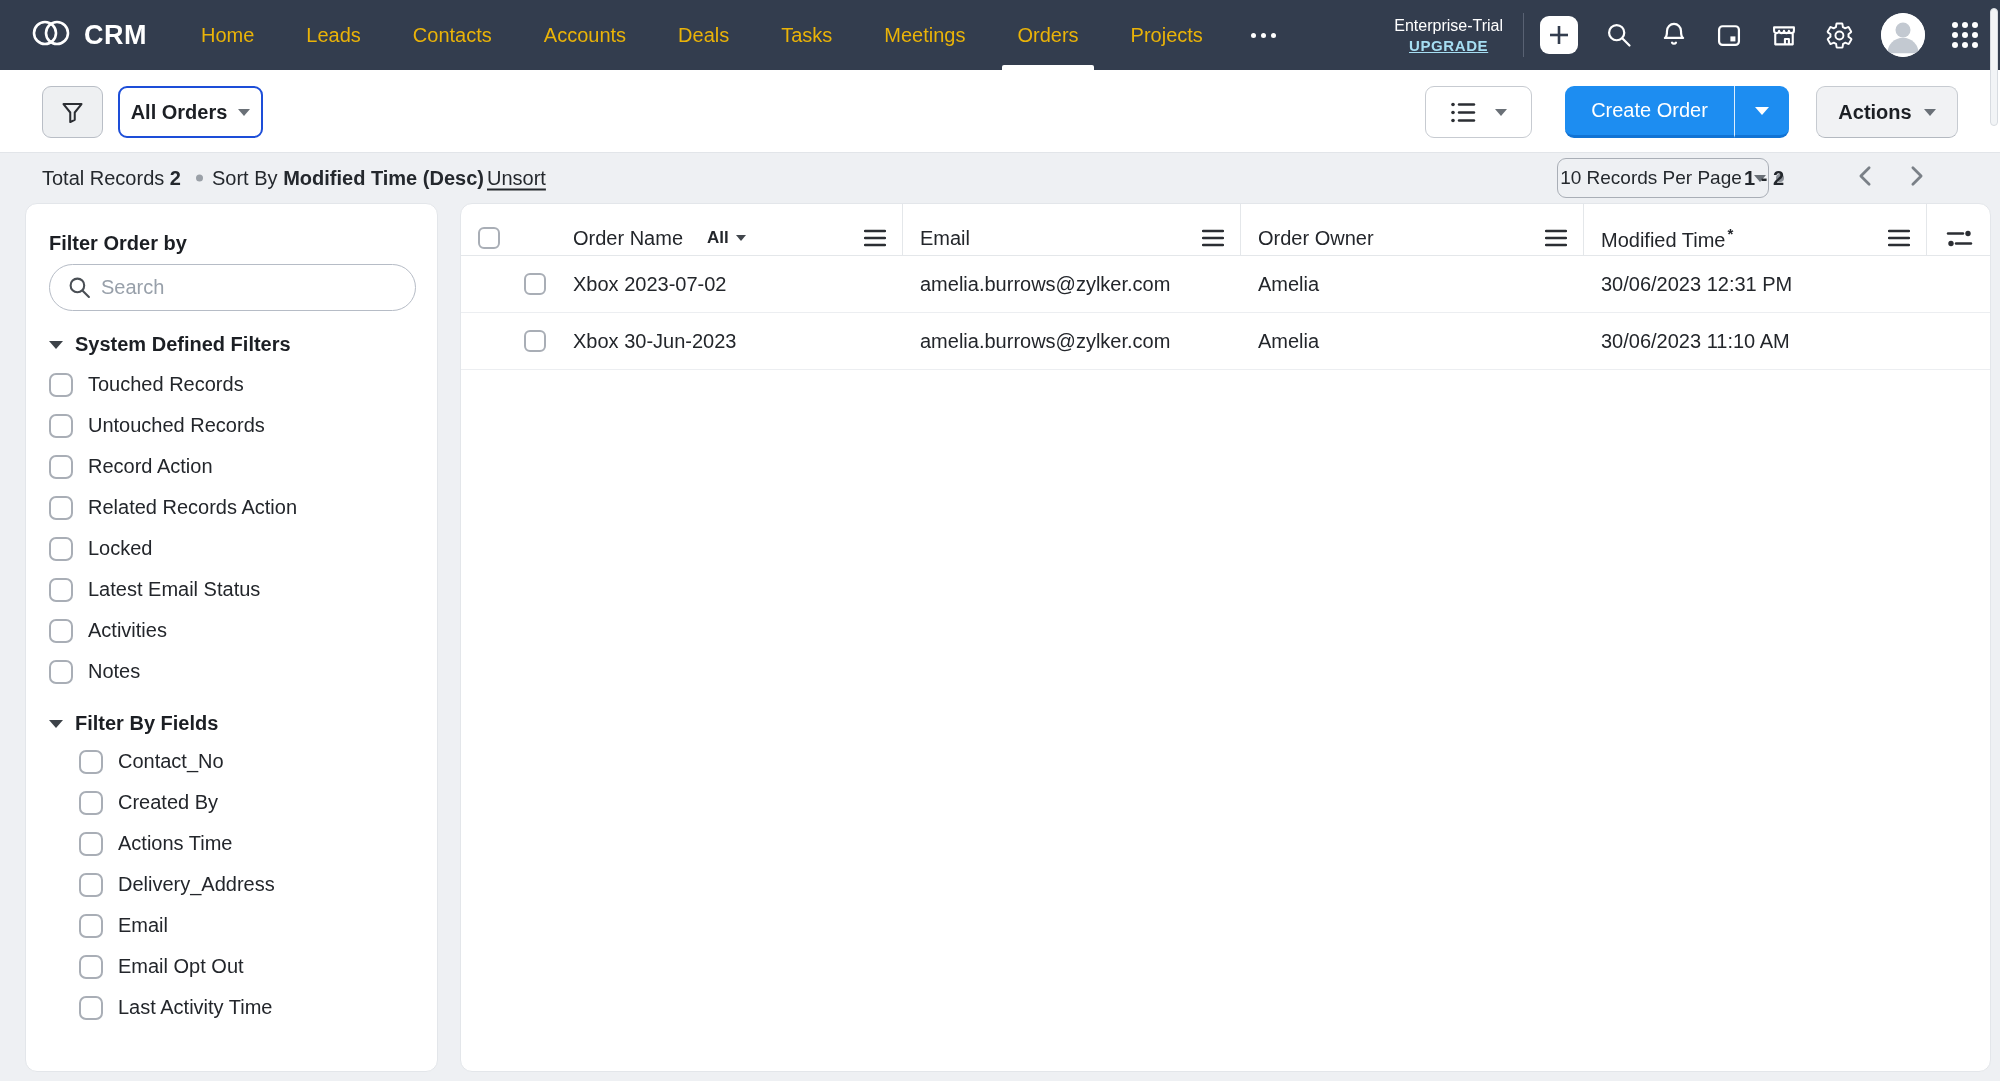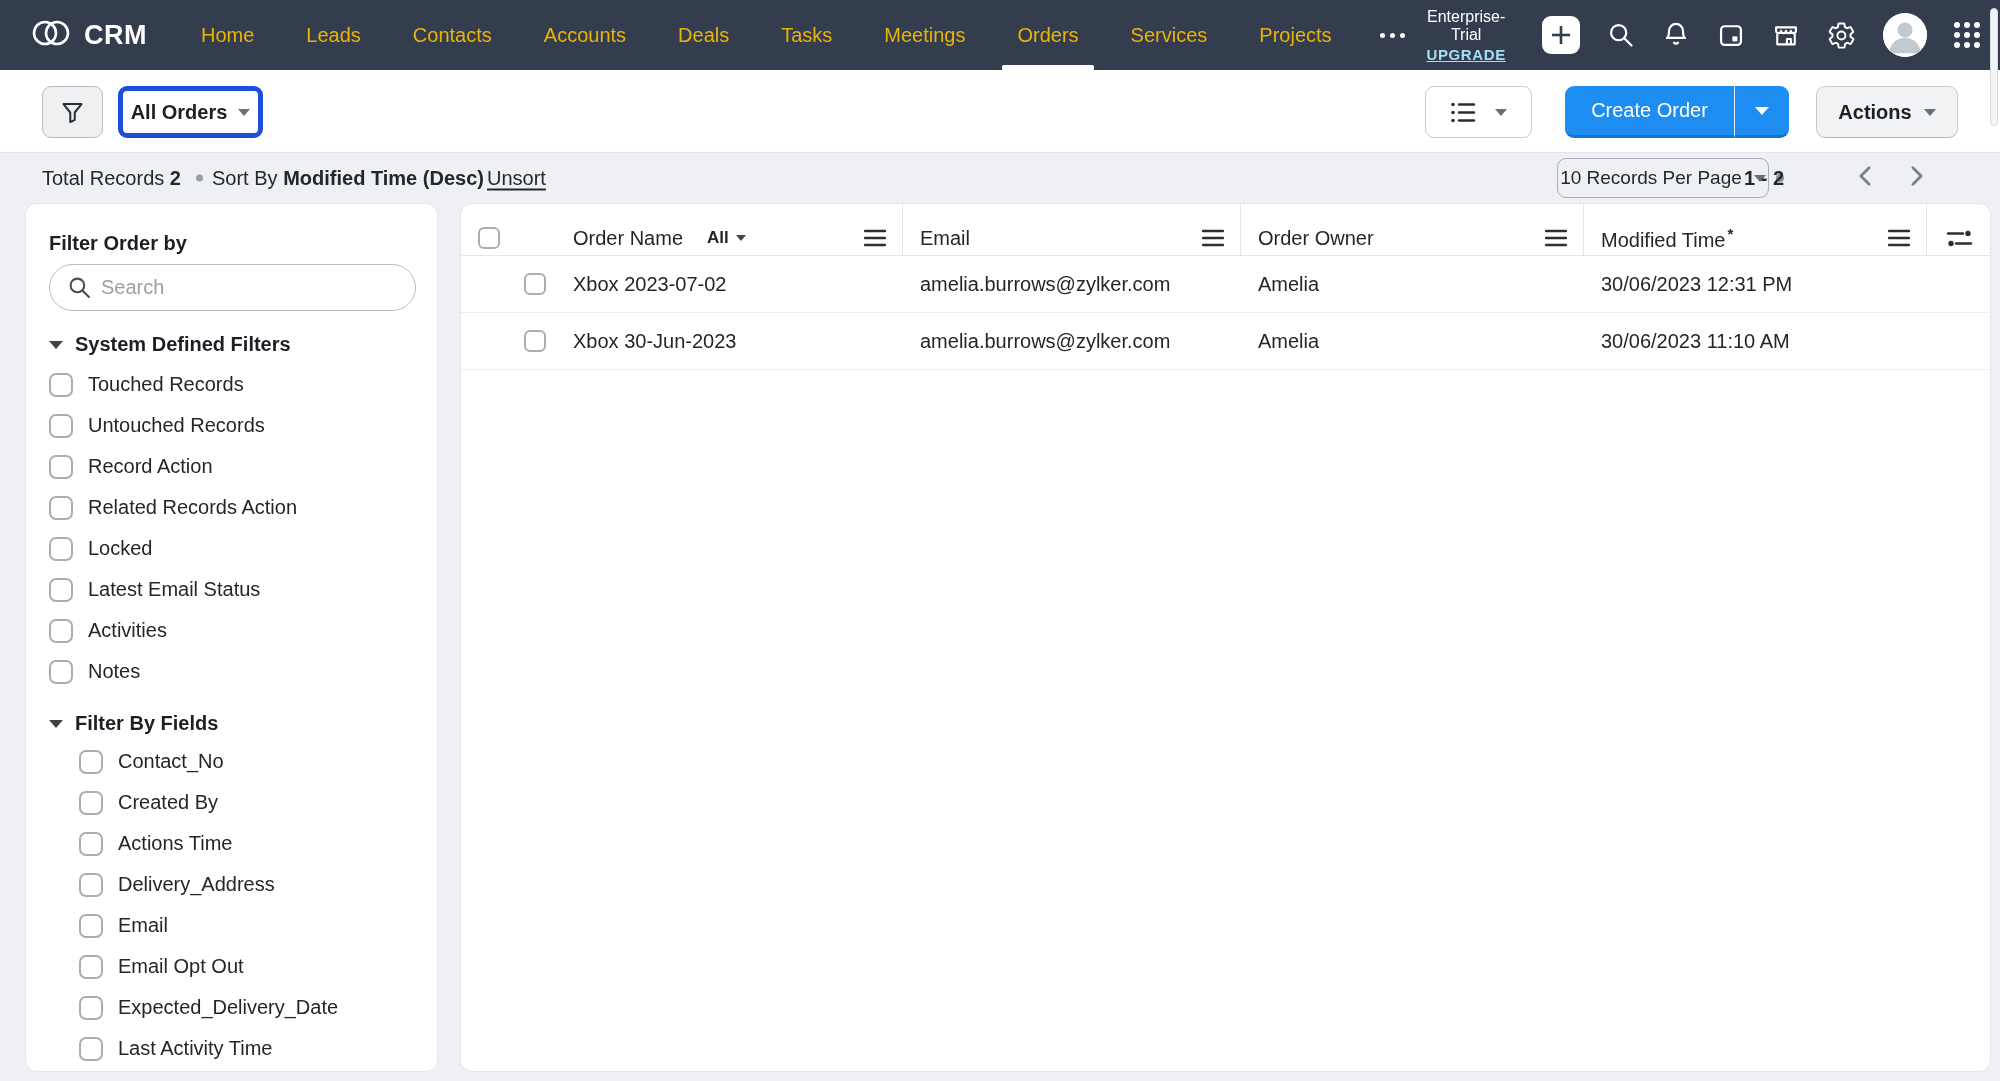--- a/index.html
+++ b/index.html
@@ -49,21 +49,21 @@
   .toolbar {
     position:absolute; left:0; top:70px; width:2000px; height:83px;
     background:#fff; border-bottom:1px solid #e2e5e9;
   }
   .btn {
     position:absolute; top:16px; height:52px; border-radius:9px;
     display:flex; align-items:center; justify-content:center; cursor:pointer;
     font-size:20px;
   }
   .filter-btn { left:42px; width:61px; background:#eef0f2; border:1px solid #b9bec6; }
-  .allorders-btn { left:118px; width:145px; background:#fff; border:5px solid #1d4ed8; gap:11px; font-weight:600; color:#1c1f24; }
+  .allorders-btn { left:118px; width:145px; background:#fff; border:2px solid #1d4ed8; gap:11px; font-weight:600; color:#1c1f24; }
   .listview-btn { left:1425px; width:107px; background:#fff; border:1px solid #c7cbd1; gap:18px; }
   .create-btn {
     left:1565px; width:169px; background:#1d8df1; color:#fff; font-weight:500;
     border:none; border-bottom:3px solid #1173d4; border-radius:9px 0 0 9px;
   }
   .create-caret-btn {
     left:1734px; width:55px; background:#1d8df1; border:none; border-bottom:3px solid #1173d4;
     border-left:1px solid rgba(255,255,255,.85); border-radius:0 9px 9px 0;
   }
   .actions-btn { left:1816px; width:142px; background:#f1f2f4; border:1px solid #c7cbd1; border-bottom-color:#b4b9c0; gap:12px; font-weight:600; color:#1c1f24; }
@@ -156,21 +156,20 @@
 
   <div class="nav-items">
     <div class="nav-item">Home</div>
     <div class="nav-item">Leads</div>
     <div class="nav-item">Contacts</div>
     <div class="nav-item">Accounts</div>
     <div class="nav-item">Deals</div>
     <div class="nav-item">Tasks</div>
     <div class="nav-item">Meetings</div>
     <div class="nav-item active">Orders</div>
-    <div class="nav-item">Services</div>
     <div class="nav-item">Projects</div>
     <div class="nav-more">
         <i></i>
         <i></i>
         <i></i>
       </div>
   </div>
 
   <div class="plan-block" style="margin-left:auto;">
     <div class="plan-name">Enterprise-Trial</div>
@@ -373,24 +372,20 @@
         <span class="checkbox"></span>
         <span>Delivery_Address</span>
       </div>
     <div class="f-item">
         <span class="checkbox"></span>
         <span>Email</span>
       </div>
     <div class="f-item">
         <span class="checkbox"></span>
         <span>Email Opt Out</span>
-      </div>
-    <div class="f-item">
-        <span class="checkbox"></span>
-        <span>Expected_Delivery_Date</span>
       </div>
     <div class="f-item">
         <span class="checkbox"></span>
         <span>Last Activity Time</span>
       </div>
   </div>
 </div>
 
 <div class="card tablecard">
   <div class="t-header">

